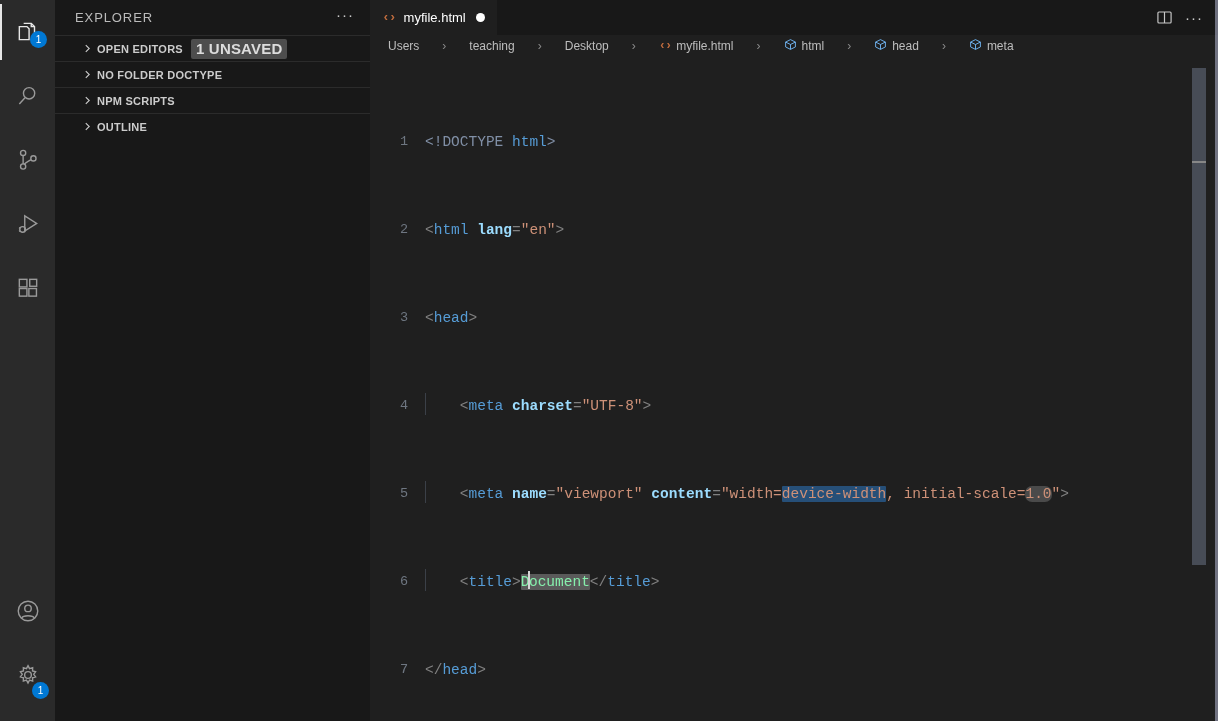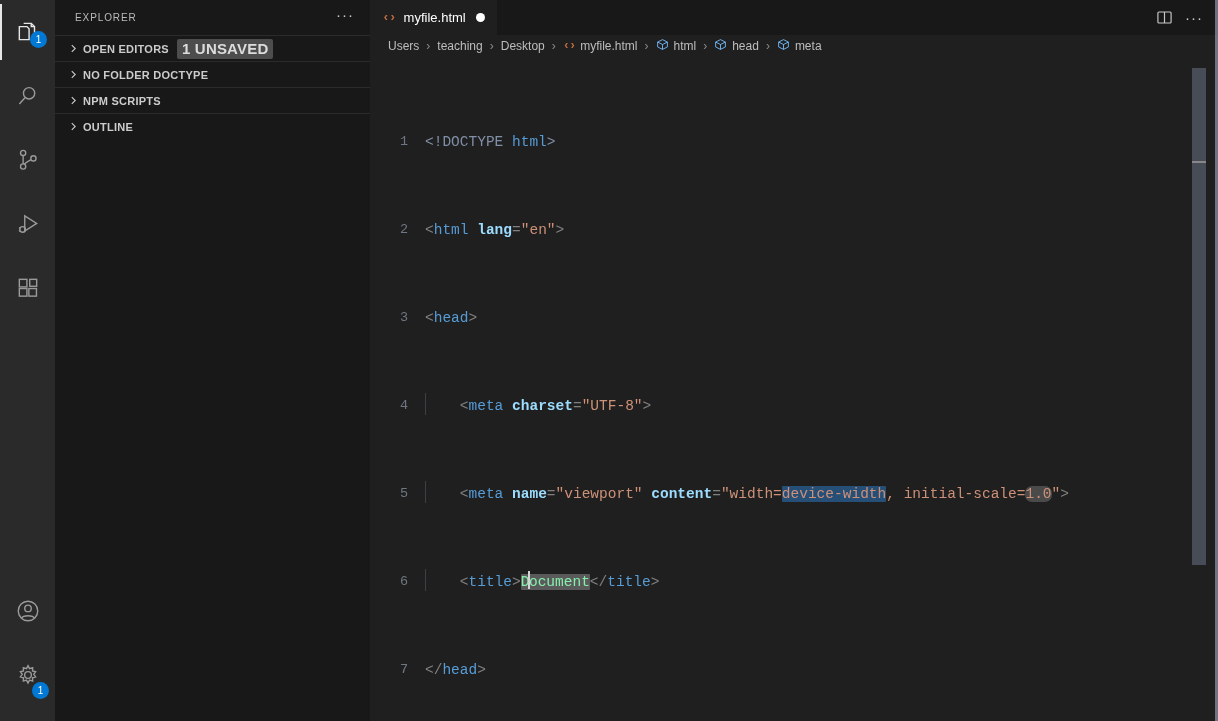--- a/index.html
+++ b/index.html
@@ -37,26 +37,26 @@
   }
   .ab-item.gear .ab-badge { right:6px; bottom:8px; }
   .ab-item.files .ab-badge { right:8px; bottom:16px; }
 
   
   .sidebar { width:315px; flex:0 0 315px; height:721px; background:#181818; position:relative; }
   .sb-header {
     height:35px; display:flex; align-items:center; justify-content:space-between;
     padding:0 8px 0 20px;
   }
-  .sb-title { font-size:10px; letter-spacing:.9px; color:#bbbbbb; font-weight:400;text-align:right; }
+  .sb-title { font-size:13px; letter-spacing:.9px; color:#bbbbbb; font-weight:400;text-align:right; }
   .sb-dots { color:#c8c8c8; font-size:15px; line-height:8px; letter-spacing:1px; padding:0 8px 6px 8px; cursor:pointer; }
   .sb-section {
     height:26px; display:flex; align-items:center;
     border-top:1px solid #2b2b2b;
-    padding-left:10px; cursor:pointer; background:#181818;
+    padding-left:24px; cursor:pointer; background:#181818;
   }
   .sb-section:first-of-type { border-top:1px solid #2b2b2b; }
   .chev { width:16px; height:16px; flex:0 0 16px; display:flex; align-items:center; justify-content:center; }
   .sb-label {
     font-size:11px; font-weight:700; color:#cccccc; letter-spacing:.25px;
     margin-left:2px; white-space:nowrap;
   }
   .sb-badge {
     margin-left:8px; font-size:15px; font-weight:700; color:#dcdcdc;
     background:#4d4d4d; border-radius:2px; padding:1px 5px 2px 5px; letter-spacing:.2px;
@@ -74,21 +74,21 @@
   .tab-icon { font-size:13px; color:#c06c3e; font-weight:700; font-family:"Liberation Mono", monospace; letter-spacing:-1px; }
   .tab-title { font-size:13px; color:#ffffff; white-space:nowrap; }
   .tab-dirty { width:9px; height:9px; border-radius:50%; background:#ffffff; flex:0 0 9px; margin-left:2px; }
   .tabs-actions { margin-left:auto; display:flex; align-items:center; gap:2px; padding-right:10px; }
   .tab-action { width:28px; height:28px; display:flex; align-items:center; justify-content:center; cursor:pointer; color:#cccccc; }
   .tab-action .dots { font-size:15px; line-height:8px; letter-spacing:1px; }
 
   
   .breadcrumb {
     height:22px; display:flex; align-items:center; padding-left:18px;
-    background:#1f1f1f; font-size:12px; color:#a9a9a9; gap:0;
+    background:#1f1f1f; font-size:12px; color:#a9a9a9; gap:16px;
   }
   .bc-item { display:flex; align-items:center; gap:5px; cursor:pointer; white-space:nowrap; }
   .bc-sep { color:#8a8a8a; padding:0 7px; font-size:12px; }
   .bc-text { color:#bdbdbd; }
   .bc-icon-html { color:#c06c3e; font-family:"Liberation Mono", monospace; font-weight:700; font-size:12px; letter-spacing:-1px; }
 
   
   .codearea { flex:1 1 auto; position:relative; background:#1f1f1f; overflow:hidden; }
   .code {
     position:absolute; left:0; top:8px; right:0;

